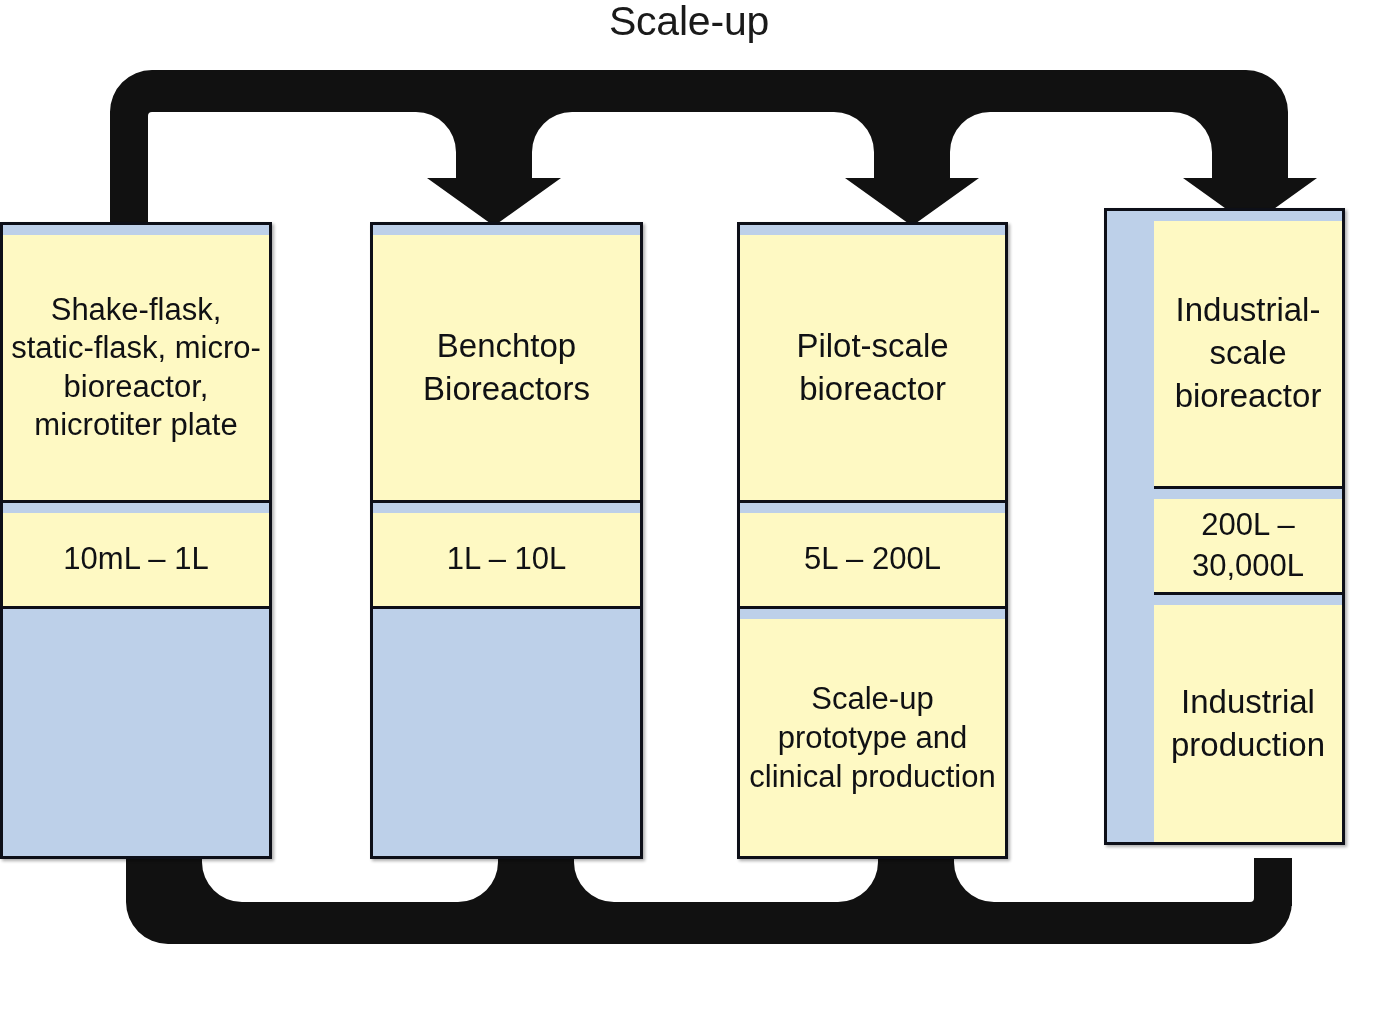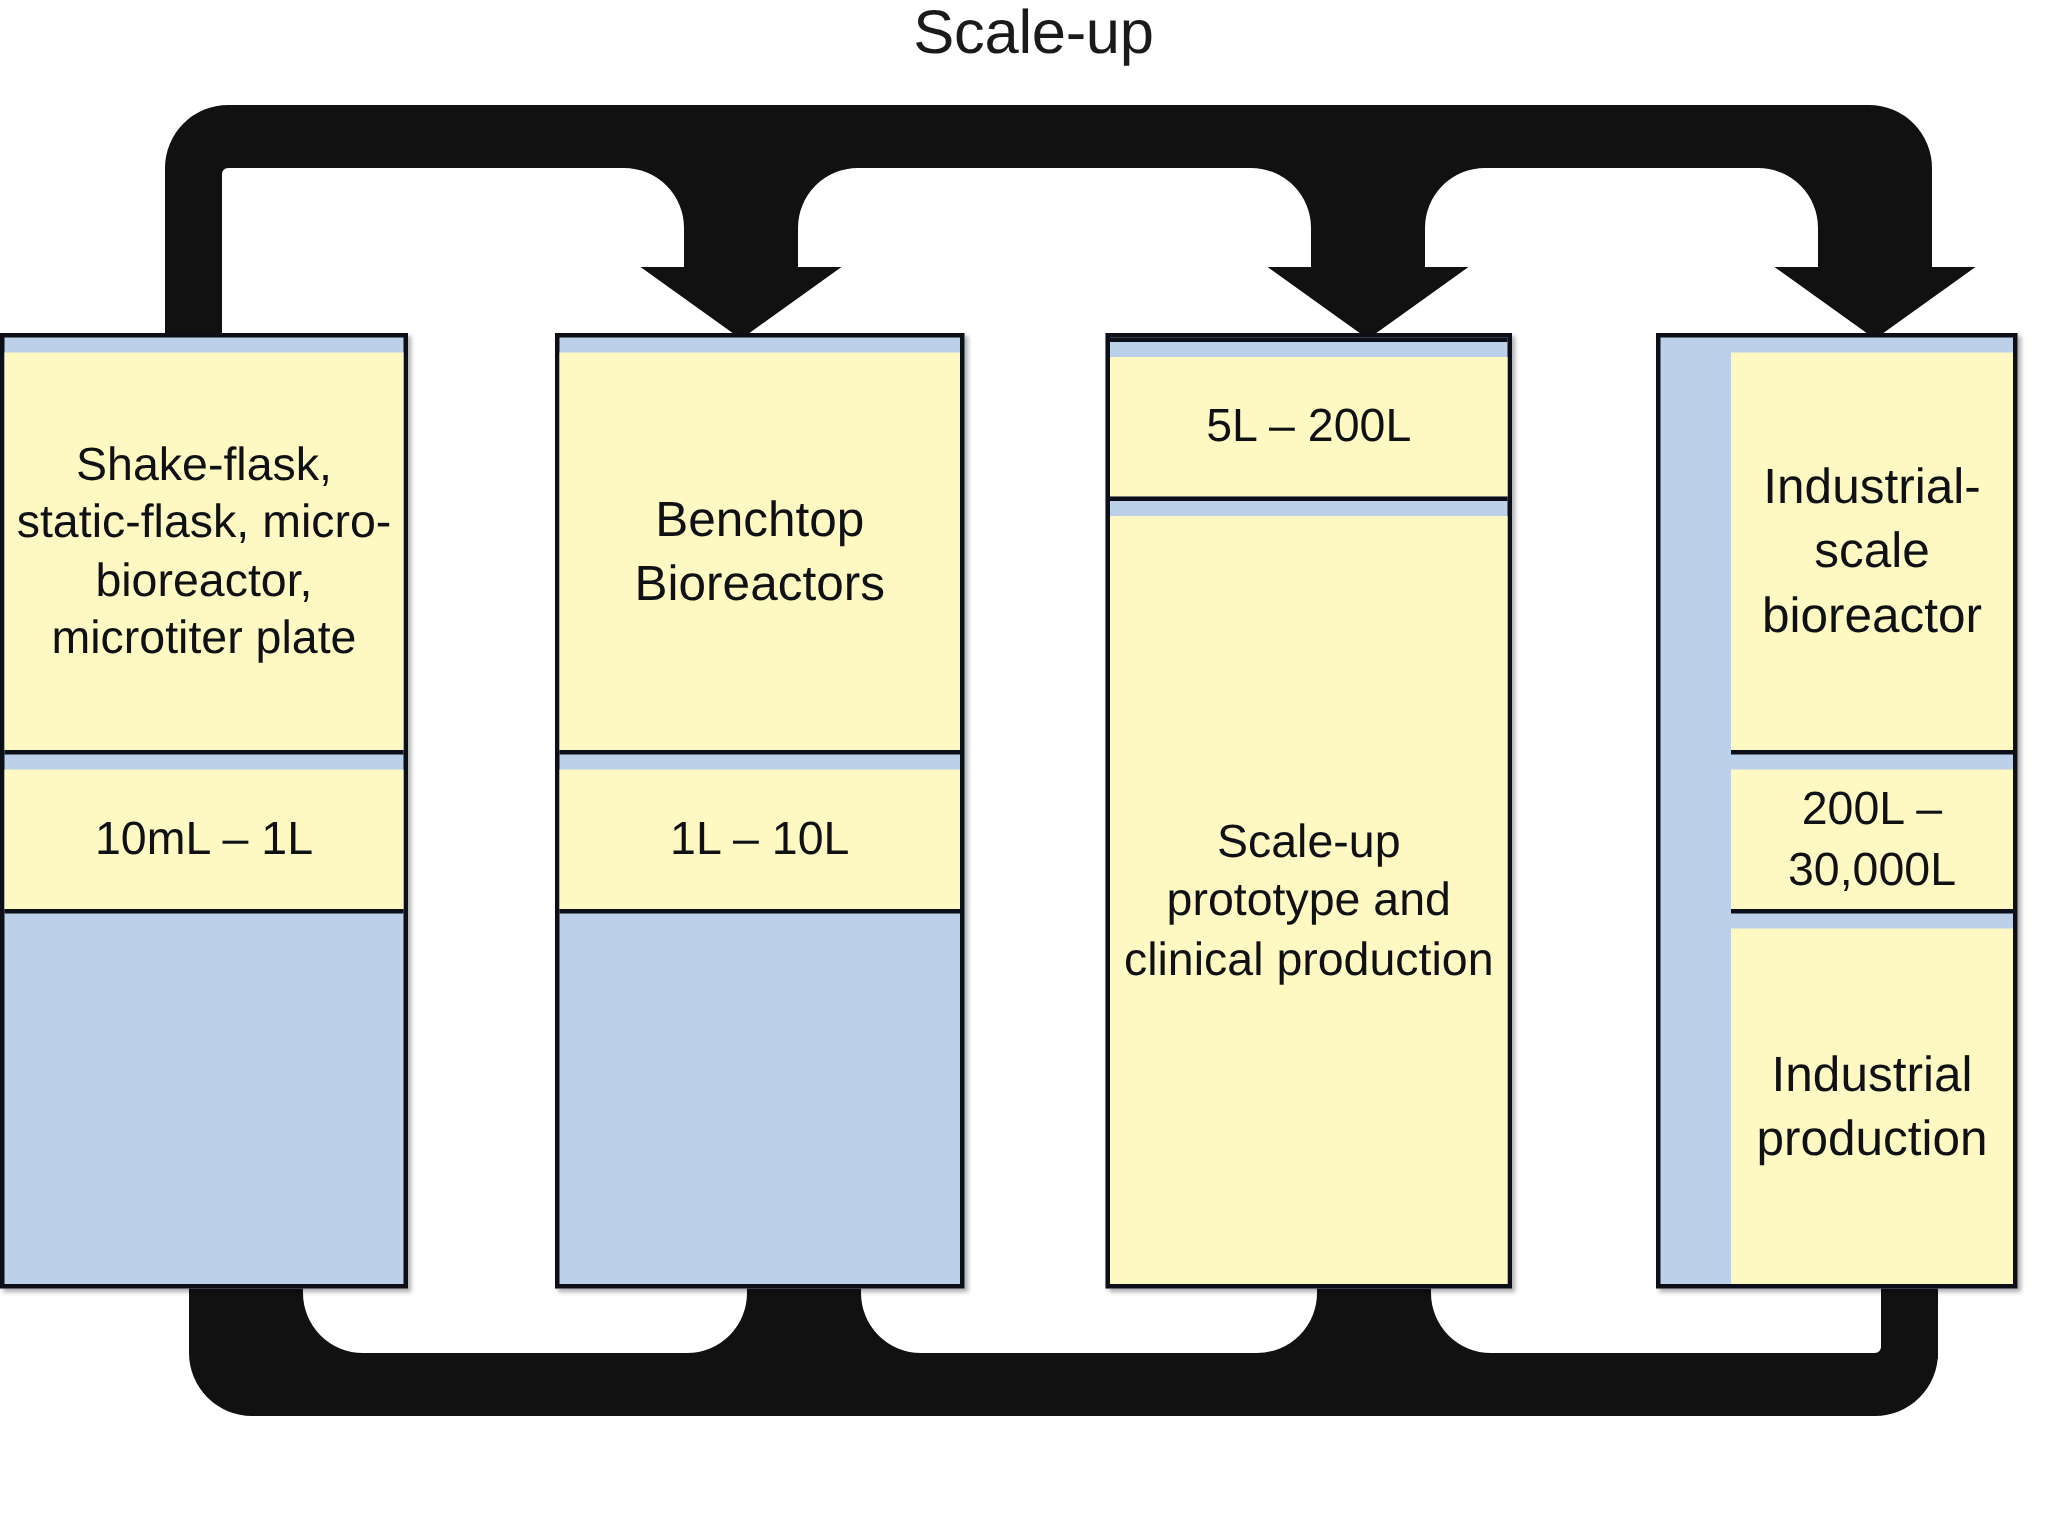--- a/index.html
+++ b/index.html
@@ -62,21 +62,21 @@
   .cell.purpose-cell { font-size: 33px; }
   .divider {
     height: 0;
     border-top: 3px solid #0d0f18;
     flex: 0 0 auto;
   }
   
   #col-0 { left: 0px;    top: 222px; width: 272px; height: 637px; }
   #col-1 { left: 370px;  top: 222px; width: 273px; height: 637px; }
   #col-2 { left: 737px;  top: 222px; width: 271px; height: 637px; }
-  #col-3 { left: 1104px; top: 222px; width: 241px; height: 637px; padding-left: 47px; }
+  #col-3 { left: 1104px; top: 208px; width: 241px; height: 637px; padding-left: 47px; }
 
   .r0 { flex: 0 0 265px; }
   .r1 { flex: 0 0 93px; }
   .r2 { flex: 1 1 auto; }
 
   #col-0 .title-cell { font-size: 31px; line-height: 1.24; }
   #col-2 .purpose-cell { font-size: 31px; line-height: 1.26; }
 </style>
 </head>
 <body>
@@ -133,20 +133,21 @@
   </div>
 
   <div class="column" id="col-1">
     <div class="cell title-cell r0">Benchtop Bioreactors</div>
     <div class="divider"></div>
     <div class="cell volume-cell r1">1L – 10L</div>
     <div class="divider"></div>
   </div>
 
   <div class="column" id="col-2">
+    <div class="cell title-cell r0">Pilot-scale bioreactor</div>
     <div class="divider"></div>
     <div class="cell volume-cell r1">5L – 200L</div>
     <div class="divider"></div>
     <div class="cell purpose-cell r2">Scale-up prototype and clinical production</div>
   </div>
 
   <div class="column" id="col-3">
     <div class="cell title-cell r0">Industrial-scale bioreactor</div>
     <div class="divider"></div>
     <div class="cell volume-cell r1">200L – 30,000L</div>

